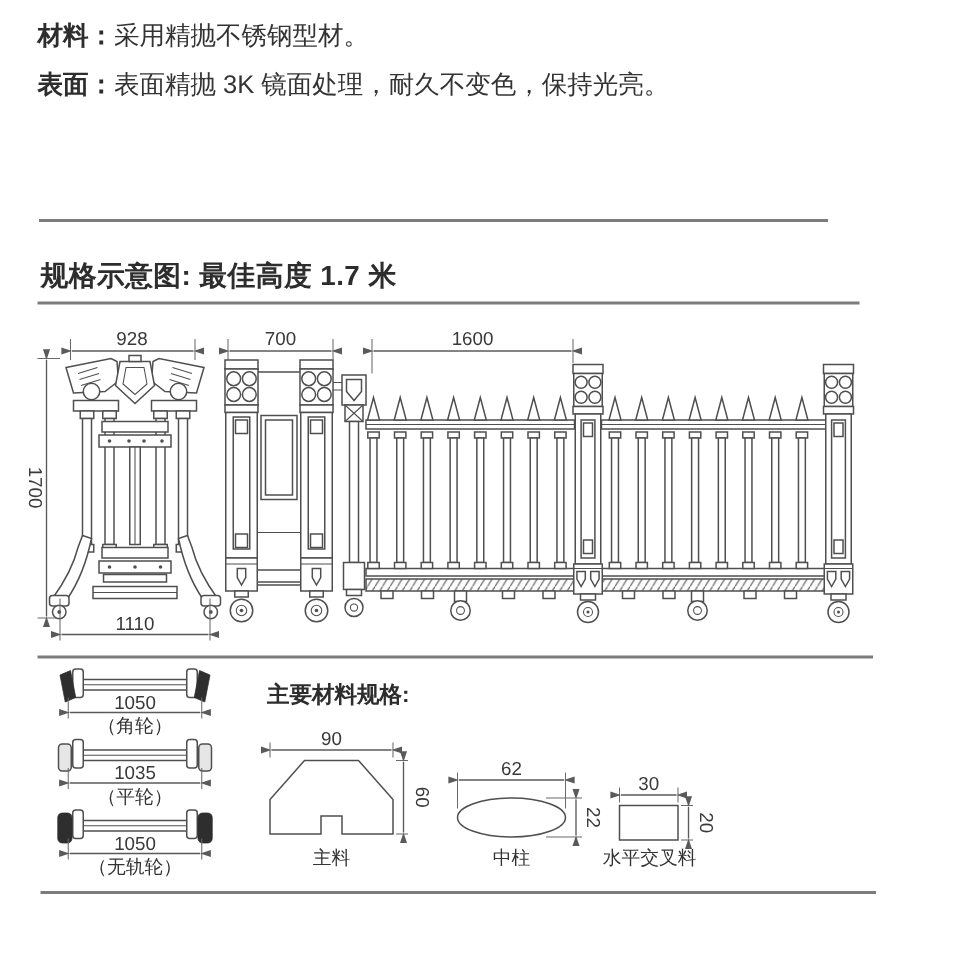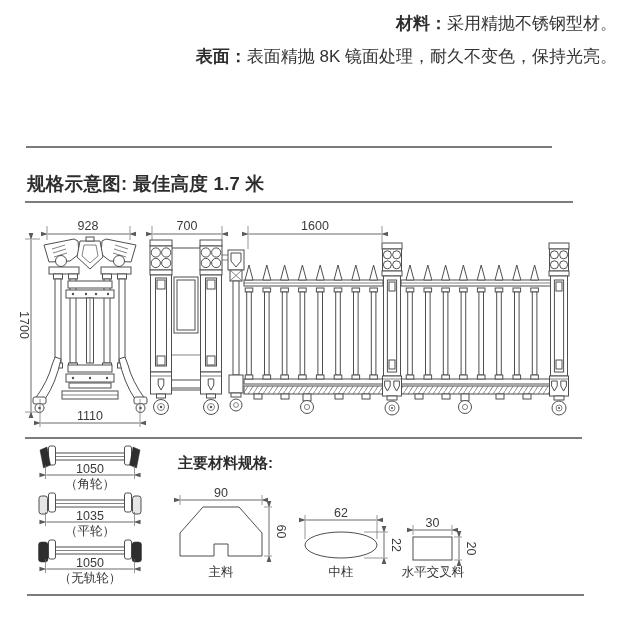--- a/index.html
+++ b/index.html
@@ -1,18 +1,18 @@
 <!DOCTYPE html>
 <html><head>
 <meta charset="utf-8">
 <style>
   html,body{margin:0;padding:0;background:#fff;}
   .sheet{position:relative;width:640px;height:635px;background:#fff;overflow:hidden;
          font-family:"Liberation Sans","DejaVu Sans",sans-serif;color:#333;}
-  .spec-text{position:absolute;left:25px;top:7px;width:592px;font-size:17px;line-height:33.4px;color:#333;text-align:right;}
+  .spec-text{position:absolute;left:25px;top:7px;width:592px;font-size:17px;line-height:33.4px;color:#333;}
   .spec-text p{margin:0;white-space:pre-wrap;}
   .spec-text b{font-weight:bold;color:#2d2d2d;}
   .heading{position:absolute;left:27px;top:171px;font-size:18.5px;font-weight:bold;color:#2d2d2d;letter-spacing:.3px;}
   .divider{position:absolute;height:2px;background:#7c7c7c;}
   .svgwrap{position:absolute;left:0;}
   svg .th{stroke:#4f4f4f;fill:none;stroke-width:.7;}
   svg .fw{fill:#fff;stroke:#4f4f4f;stroke-width:1;}
   svg .fg{fill:#e6e6e6;stroke:#4f4f4f;stroke-width:1;}
   svg .fb{fill:#2e2e2e;stroke:#2e2e2e;stroke-width:.5;}
   svg .dim{stroke:#5a5a5a;stroke-width:.9;fill:none;}
@@ -21,21 +21,21 @@
   svg .cap{font-family:"Liberation Sans","DejaVu Sans",sans-serif;font-size:12.5px;fill:#333;text-anchor:middle;}
   svg .mh{font-family:"Liberation Sans","DejaVu Sans",sans-serif;font-size:15px;font-weight:bold;fill:#2d2d2d;text-anchor:start;}
 </style>
 </head>
 <body>
 
 <div class="sheet">
 
   <div class="spec-text">
     <p><b>材料：</b><span>采用精抛不锈钢型材。</span></p>
-    <p><b>表面：</b><span>表面精抛 8K 镜面处理，耐久不变色，保持光亮。</span></p>
+    <p><b>表面：</b><span>表面精抛 3K 镜面处理，耐久不变色，保持光亮。</span></p>
   </div>
 
   <div class="divider" style="left:26px;top:146px;width:526px;"></div>
 
   <div class="heading">规格示意图: 最佳高度 1.7 米</div>
 
   <div class="divider" style="left:25px;top:201px;width:548px;"></div>
 
   <svg class="svgwrap" style="top:215px;" width="640" height="222" viewBox="0 0 640 222">
     <defs>

